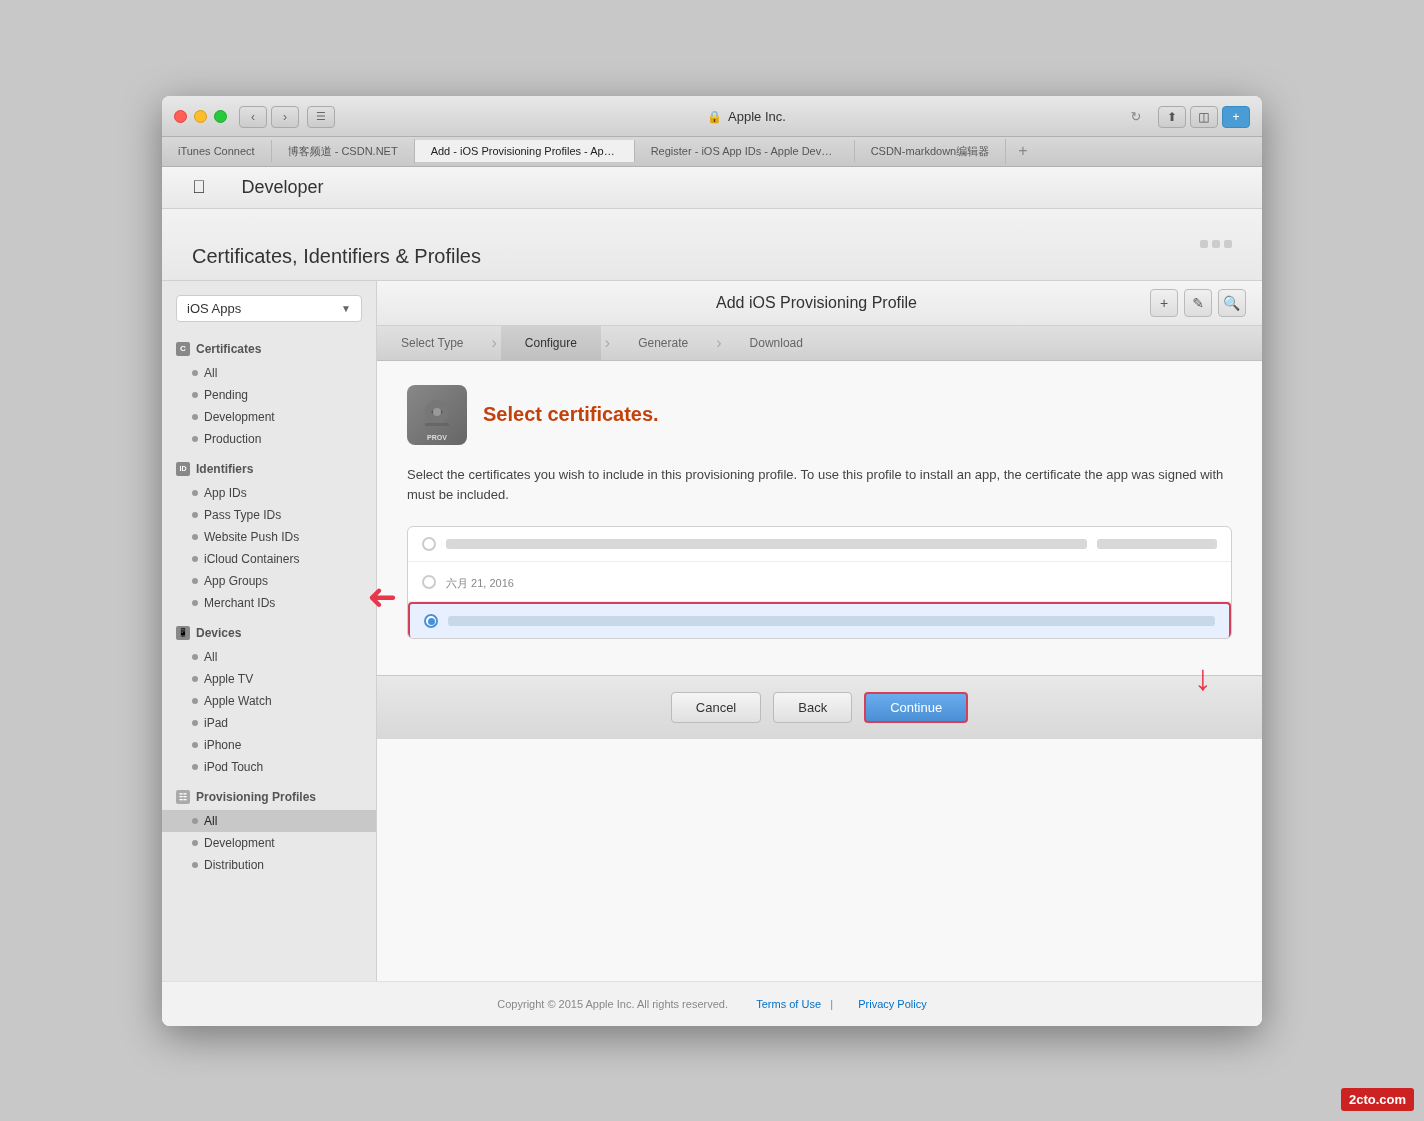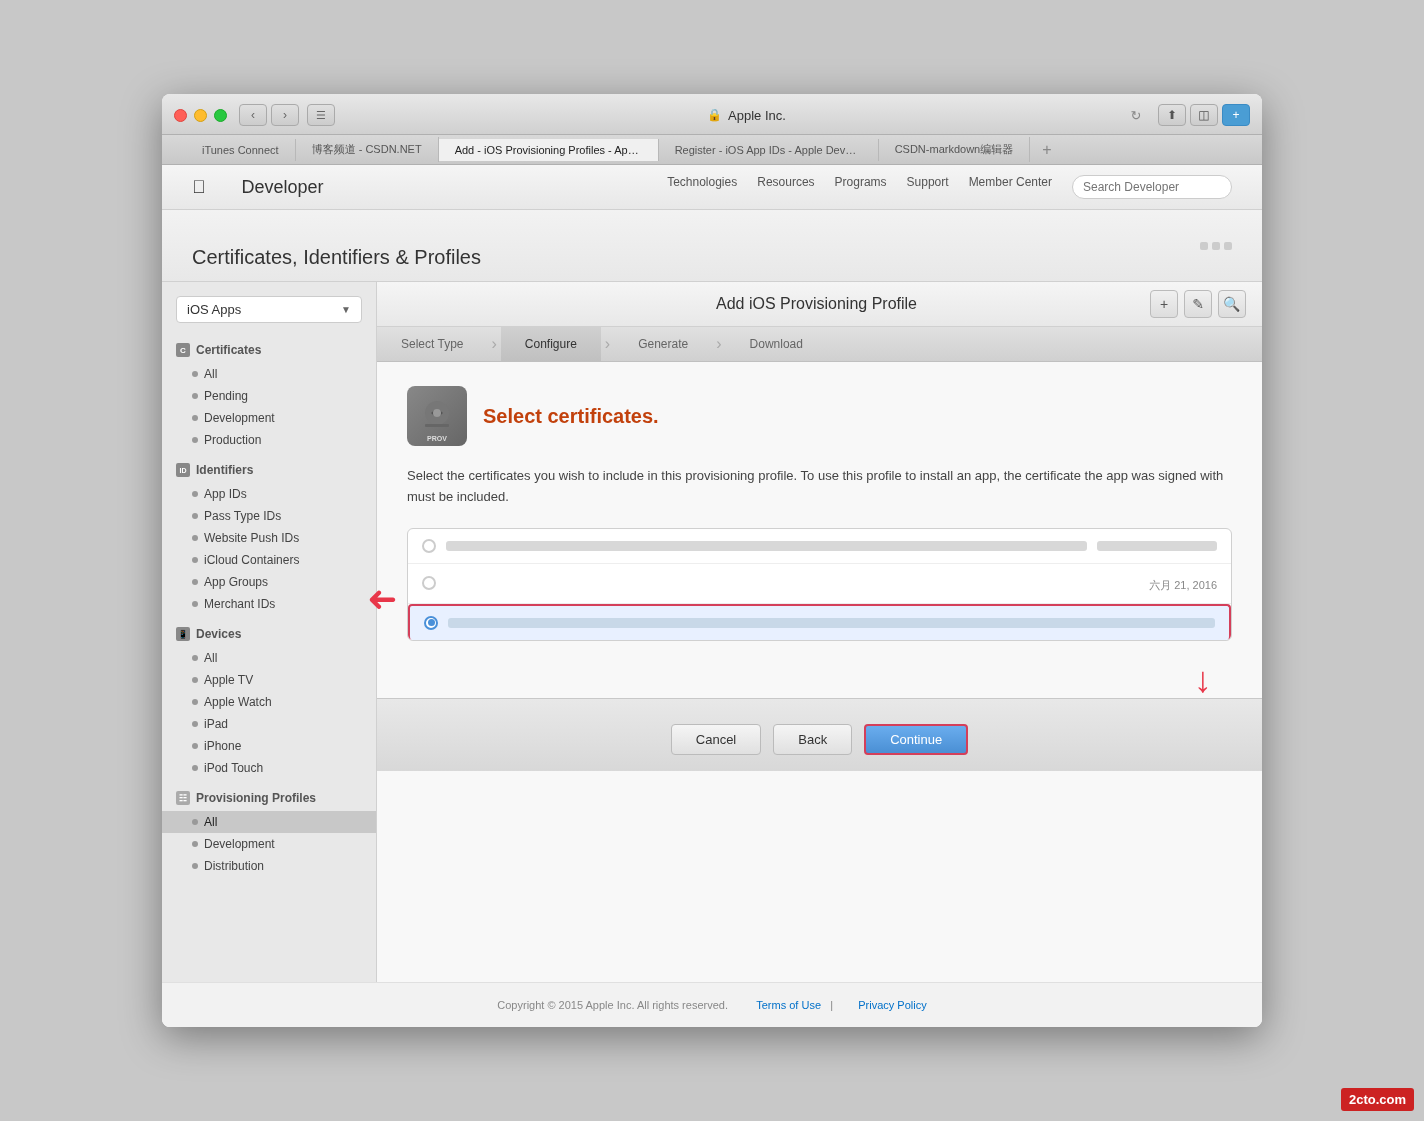--- a/index.html
+++ b/index.html
@@ -128,21 +128,21 @@
       justify-content: center;
       color: white;
       font-size: 12px;
     }
 
     
     .tabs-bar {
       background: linear-gradient(to bottom, #d8d8d8, #c8c8c8);
       display: flex;
       align-items: center;
-      padding: 0 24px;
+      padding: 0 0;
       border-bottom: 1px solid #b0b0b0;
       min-height: 30px;
       text-align: right;
     }
     .tab {
       padding: 5px 16px;
       font-size: 11px;
       color: #555;
       cursor: pointer;
       border-right: 1px solid #b8b8b8;
@@ -419,22 +419,21 @@
       line-height: 1.6;
       margin-bottom: 20px;
     }
 
     
     .certs-container {
       border: 1px solid #d0d0d0;
       border-radius: 6px;
       background: white;
       overflow: hidden;
-      margin-bottom: 33px;
-      text-align: right;
+      margin-bottom: 12px;
     }
     .cert-row {
       display: flex;
       align-items: center;
       padding: 10px 14px;
       border-bottom: 1px solid #eee;
       gap: 10px;
     }
     .cert-row:last-child { border-bottom: none; }
     .cert-row.selected { background: #e8f0ff; }
@@ -478,21 +477,20 @@
       padding: 16px 30px;
       background: linear-gradient(to bottom, #e8e8e8, #d8d8d8);
       border-top: 1px solid #c8c8c8;
     }
     .btn {
       padding: 7px 24px;
       border-radius: 4px;
       font-size: 13px;
       cursor: pointer;
       border: 1px solid #bbb;
-      margin-top: 9px;
     }
     .btn-default {
       background: linear-gradient(to bottom, #f5f5f5, #e0e0e0);
       color: #333;
     }
     .btn-primary {
       background: linear-gradient(to bottom, #6aadee, #4a8fd4);
       color: white;
       border: 1px solid #3a7fc4;
       font-weight: 500;
@@ -578,28 +576,20 @@
       <span>CSDN-markdown编辑器</span>
     </div>
     <div class="tab-add">+</div>
   </div>
 
   <div class="browser-content">
 
     <div class="site-nav">
       <span class="apple-logo"></span>
       <span class="developer-text">Developer</span>
-      <div class="site-nav-links">
-        <a class="site-nav-link">Technologies</a>
-        <a class="site-nav-link">Resources</a>
-        <a class="site-nav-link">Programs</a>
-        <a class="site-nav-link">Support</a>
-        <a class="site-nav-link">Member Center</a>
-        <input class="search-box" placeholder="Search Developer" style="">
-      </div>
     </div>
 
     <div class="page-header">
       <span class="page-header-title">Certificates, Identifiers &amp; Profiles</span>
       <div class="header-dots">
         <div class="header-dot"></div>
         <div class="header-dot"></div>
         <div class="header-dot"></div>
       </div>
     </div>

